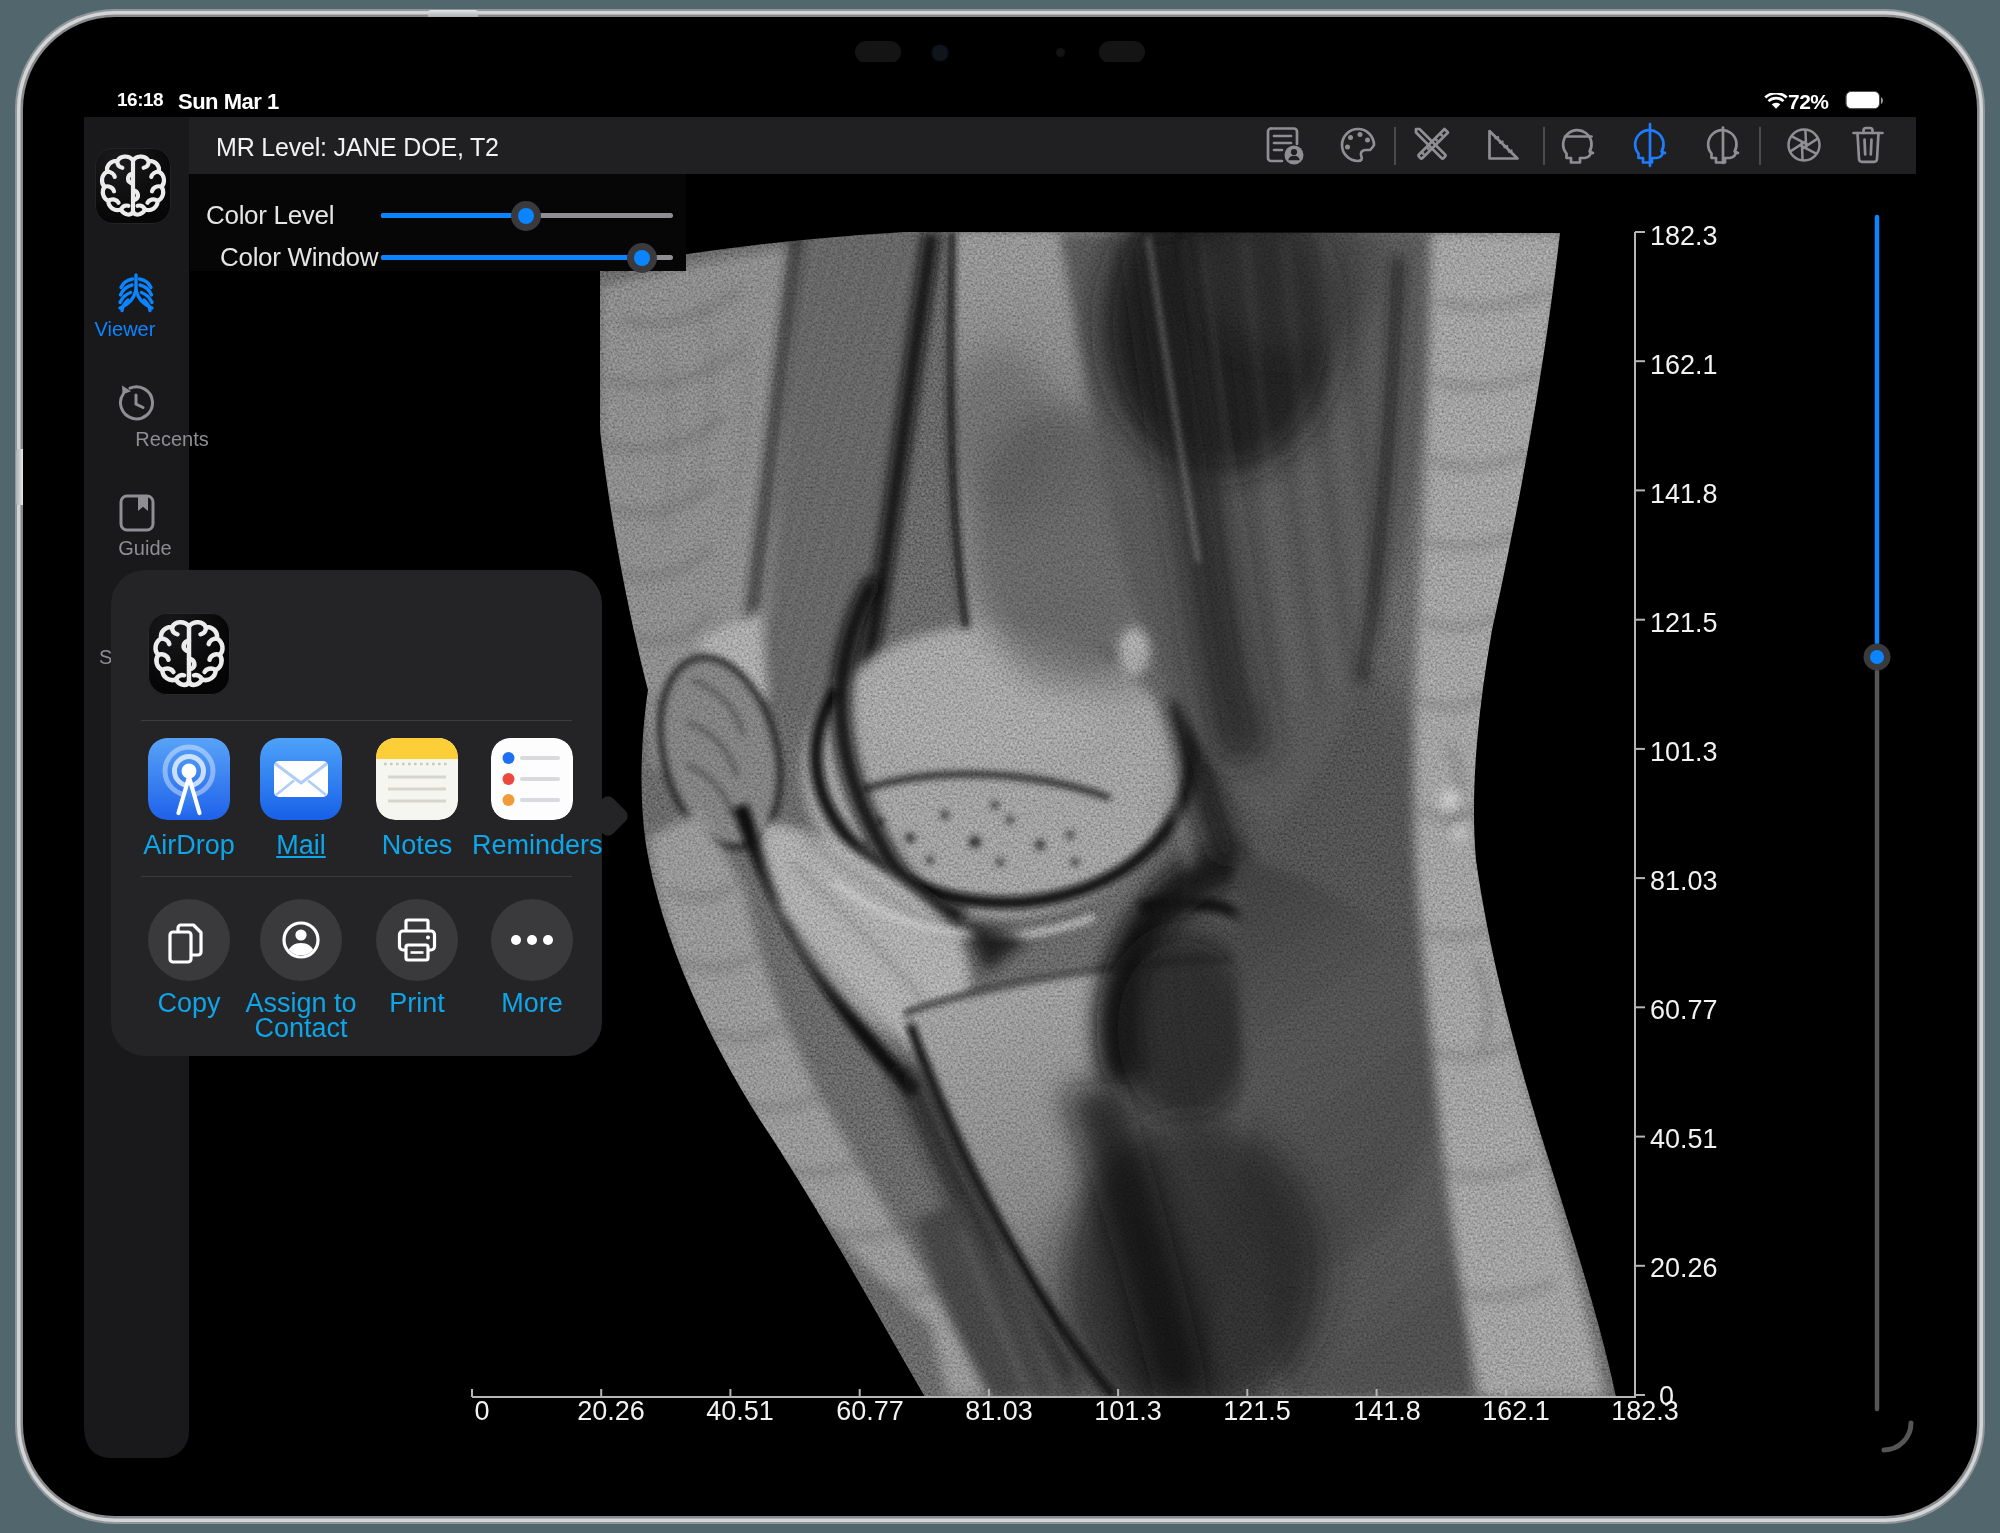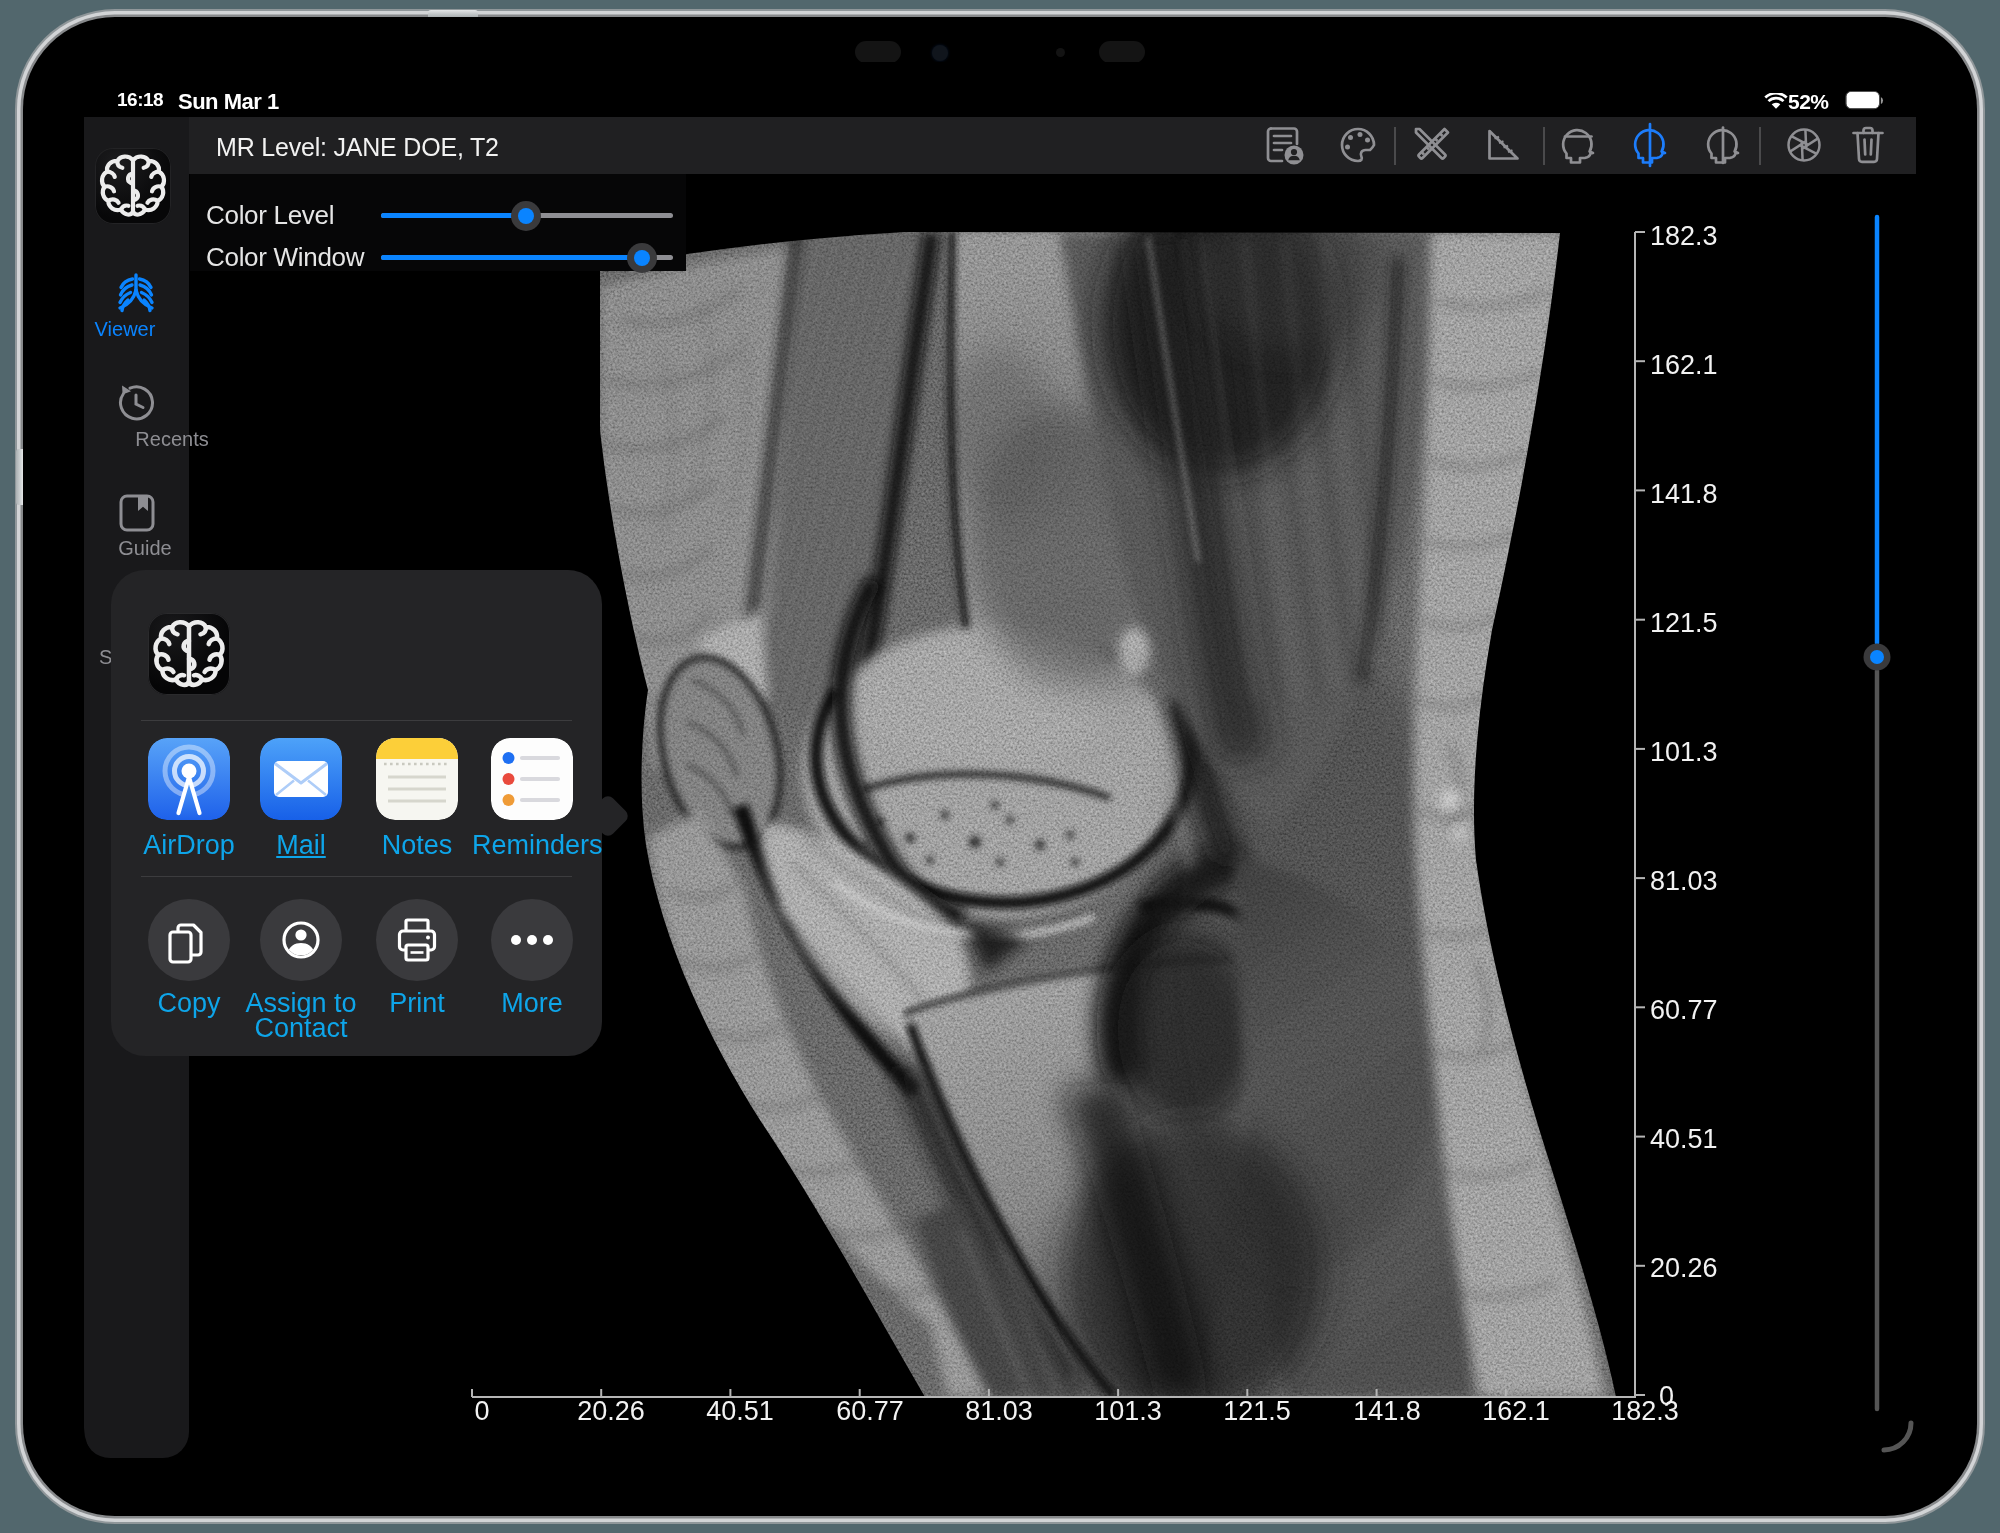--- a/index.html
+++ b/index.html
@@ -51,21 +51,21 @@
     <div style="position:absolute;left:1076px;top:24px;width:46px;height:22px;border-radius:11px;background:#141414;"></div>
     <div class="screen">
 
       <div class="st-time">16:18</div>
       <div class="st-date">Sun Mar 1</div>
       <svg class="wifi" style="position:absolute;left:1680px;top:31px;" width="24" height="18" viewBox="0 0 30 22">
         <path d="M15 19.5 L9.6 13.9 A8 8 0 0 1 20.4 13.9 Z" fill="#fff"></path>
         <path d="M5.6 9.9 A13.5 13.5 0 0 1 24.4 9.9" fill="none" stroke="#fff" stroke-width="3.4"></path>
         <path d="M1.6 5.4 A19.5 19.5 0 0 1 28.4 5.4" fill="none" stroke="#fff" stroke-width="3.4"></path>
       </svg>
-      <div class="st-batt">52%</div>
+      <div class="st-batt">72%</div>
       <svg style="position:absolute;left:1760px;top:29px;" width="41" height="19" viewBox="0 0 44 22">
         <rect x="1" y="1" width="38" height="19" rx="5.5" fill="#fff"></rect>
         <rect x="0.5" y="0.5" width="39" height="20" rx="6" fill="none" stroke="#5a5a5a" stroke-width="1"></rect>
         <path d="M41 7 A 4.5 4.5 0 0 1 41 15 Z" fill="#9b9b9b"></path>
       </svg>
 
       <div class="toolbar" id="toolbar">
         <div class="tb-title">MR Level: JANE DOE, T2</div>
         <svg class="tbi" style="left:1072px;" viewBox="0 0 46 46">
           <g fill="none" stroke="#8f8f93" stroke-width="2.7" stroke-linecap="round">
@@ -432,21 +432,21 @@
           </g>
 
           <rect x="600" y="230" width="1040" height="1166" fill="#000" opacity="0.13"></rect>
 
           <rect x="600" y="230" width="1040" height="1166" filter="url(#grain)" style="mix-blend-mode:overlay" opacity="0.65"></rect>
         </g>
       </svg>
 
       <div class="cpanel">
         <div class="cl-label" style="top:26px;">Color Level</div>
-        <div class="cl-label" style="top:68px;">Color Window</div>
+        <div class="cl-label" style="top:68px;margin-left:14px;">Color Window</div>
         <div class="track" style="top:39px;">
             <div class="fill" style="width:146px;"></div>
           </div>
         <div class="knob" style="left:321px;top:27px;">
             <i></i>
           </div>
         <div class="track" style="top:81px;">
             <div class="fill" style="width:260px;"></div>
           </div>
         <div class="knob" style="left:437px;top:69px;">

